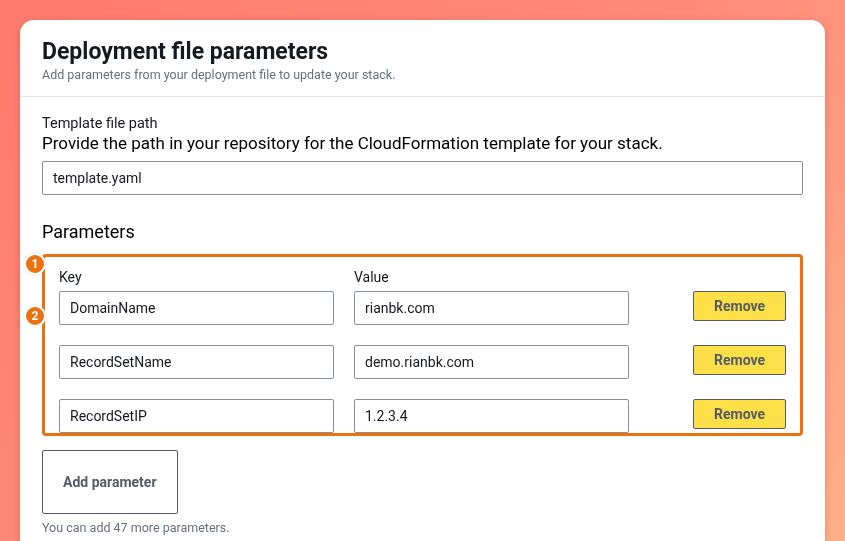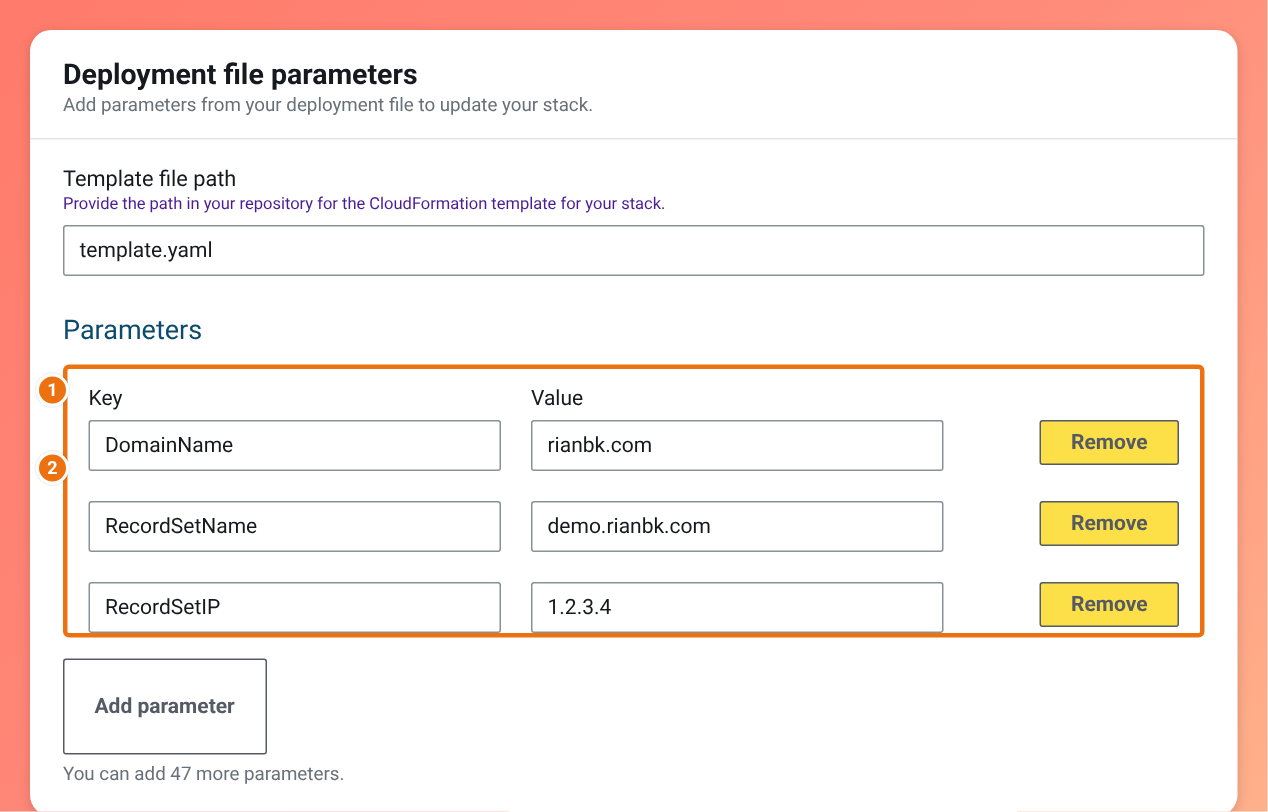--- a/index.html
+++ b/index.html
@@ -18,57 +18,57 @@
       background: #fff;
       border-radius: 14px;
       box-shadow: 0 2px 8px rgba(0,0,0,0.15);
       overflow: hidden;
     }
     .card-header {
       padding: 18px 22px 14px 22px;
       border-bottom: 1px solid #e5e5e5;
     }
     .card-title {
-      font-size: 19px;
+      font-size: 23px;
       font-weight: 700;
       color: #16191f;
       margin-bottom: 2px;
     }
     .card-subtitle {
       font-size: 12.5px;
       color: #687078;
     }
     .card-body {
       padding: 18px 22px 20px 22px;
       position: relative;
     }
     .field-label {
       font-size: 14.5px;
       color: #16191f;
       margin-bottom: 1px;
     }
     .field-hint {
-      font-size: 11px;
-      color: #4c1d95;
+      font-size: 17px;
+      color: #000000;
       margin-bottom: 8px;
     }
     .text-input {
       width: 100%;
       padding: 6px 10px;
       font-size: 14px;
       border: 1px solid #879196;
       border-radius: 2px;
       color: #16191f;
       font-family: inherit;
       line-height: 20px;
     }
     .section-heading {
       font-size: 18px;
       font-weight: 400;
-      color: #0c4a6e;
+      color: #000000;
       margin-top: 26px;
       margin-bottom: 12px;
     }
     .params-box {
       border: 3px solid #ec7211;
       border-radius: 4px;
       padding: 12px 14px 0 14px;
     }
     .params-header {
       display: flex;

